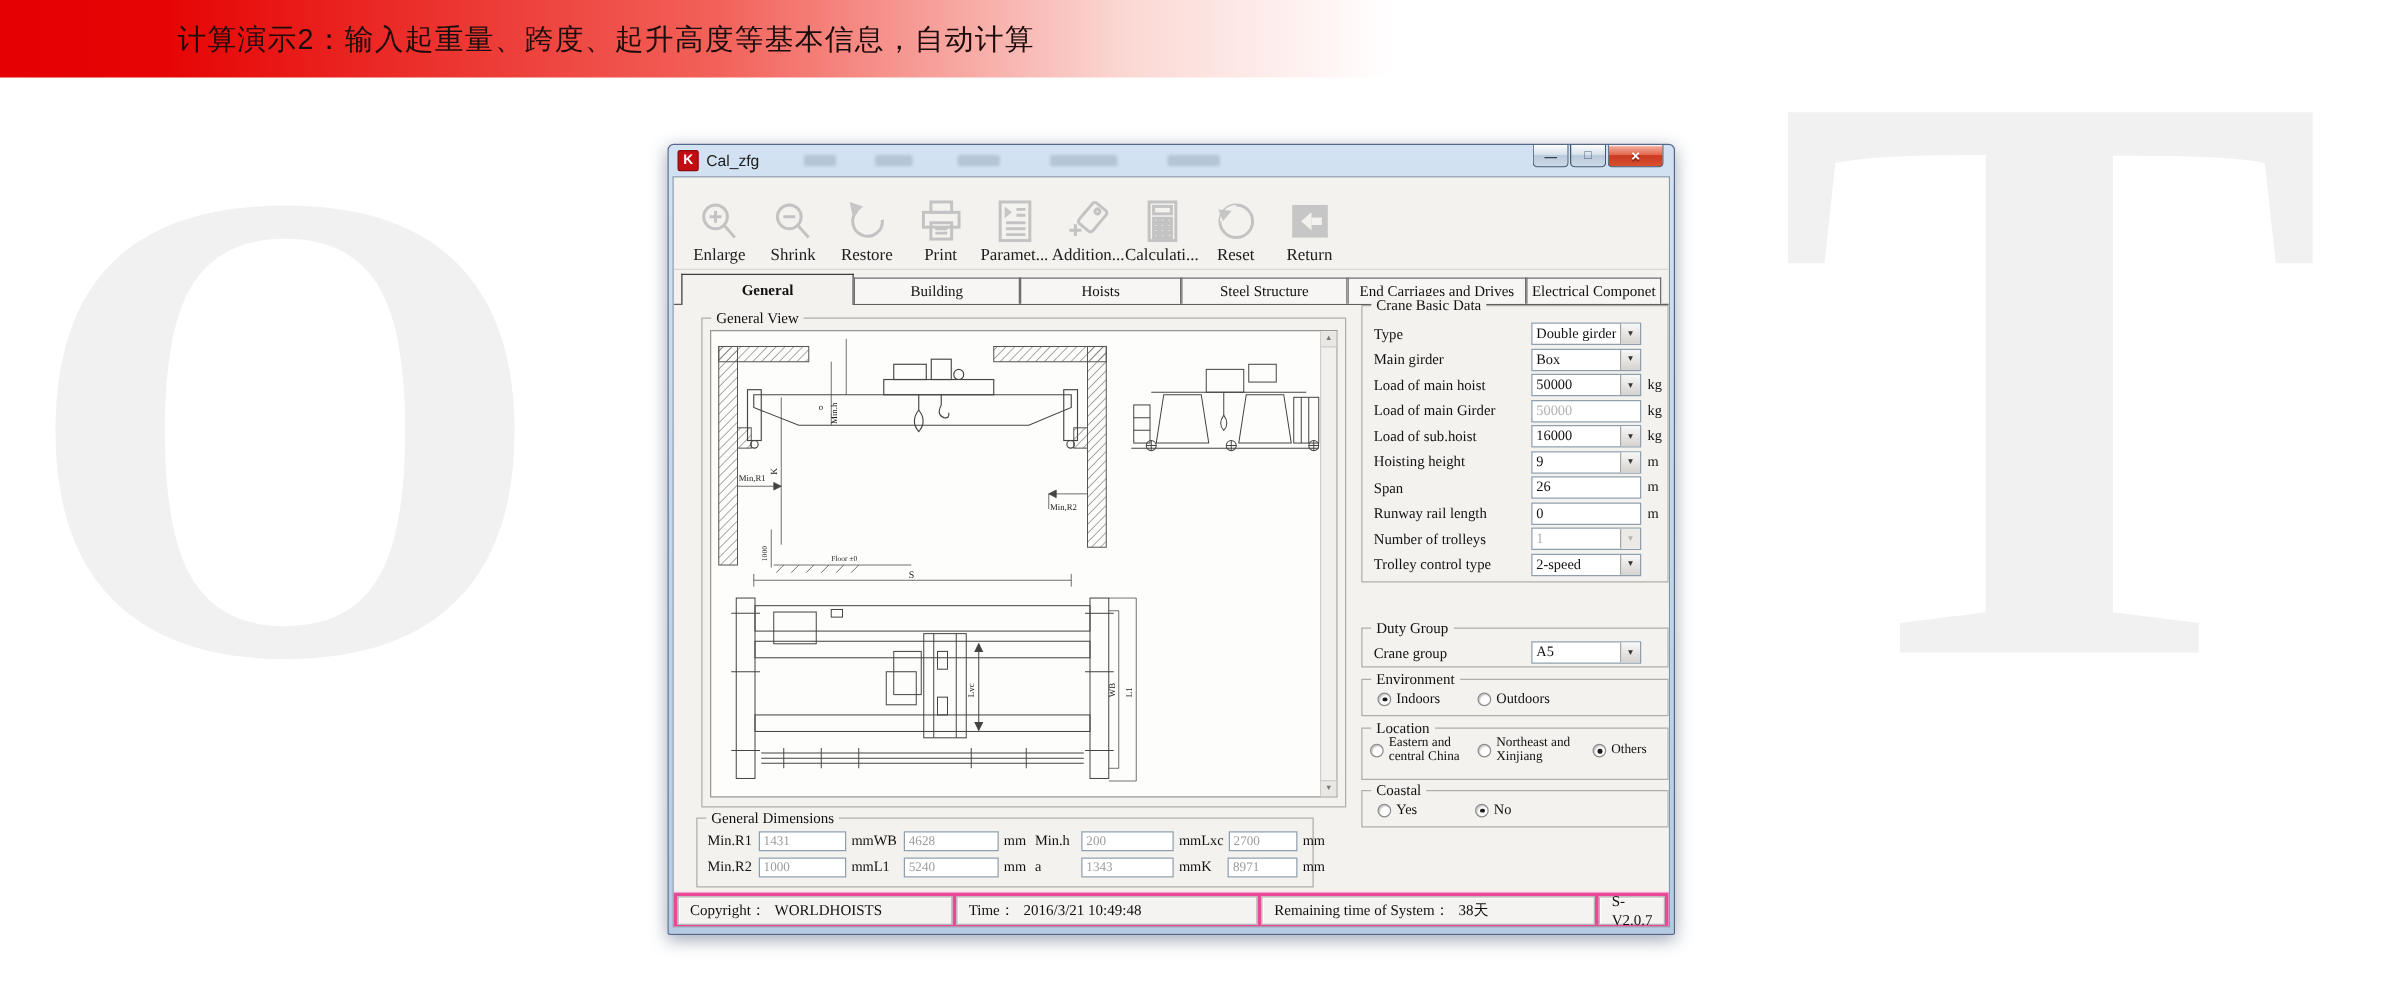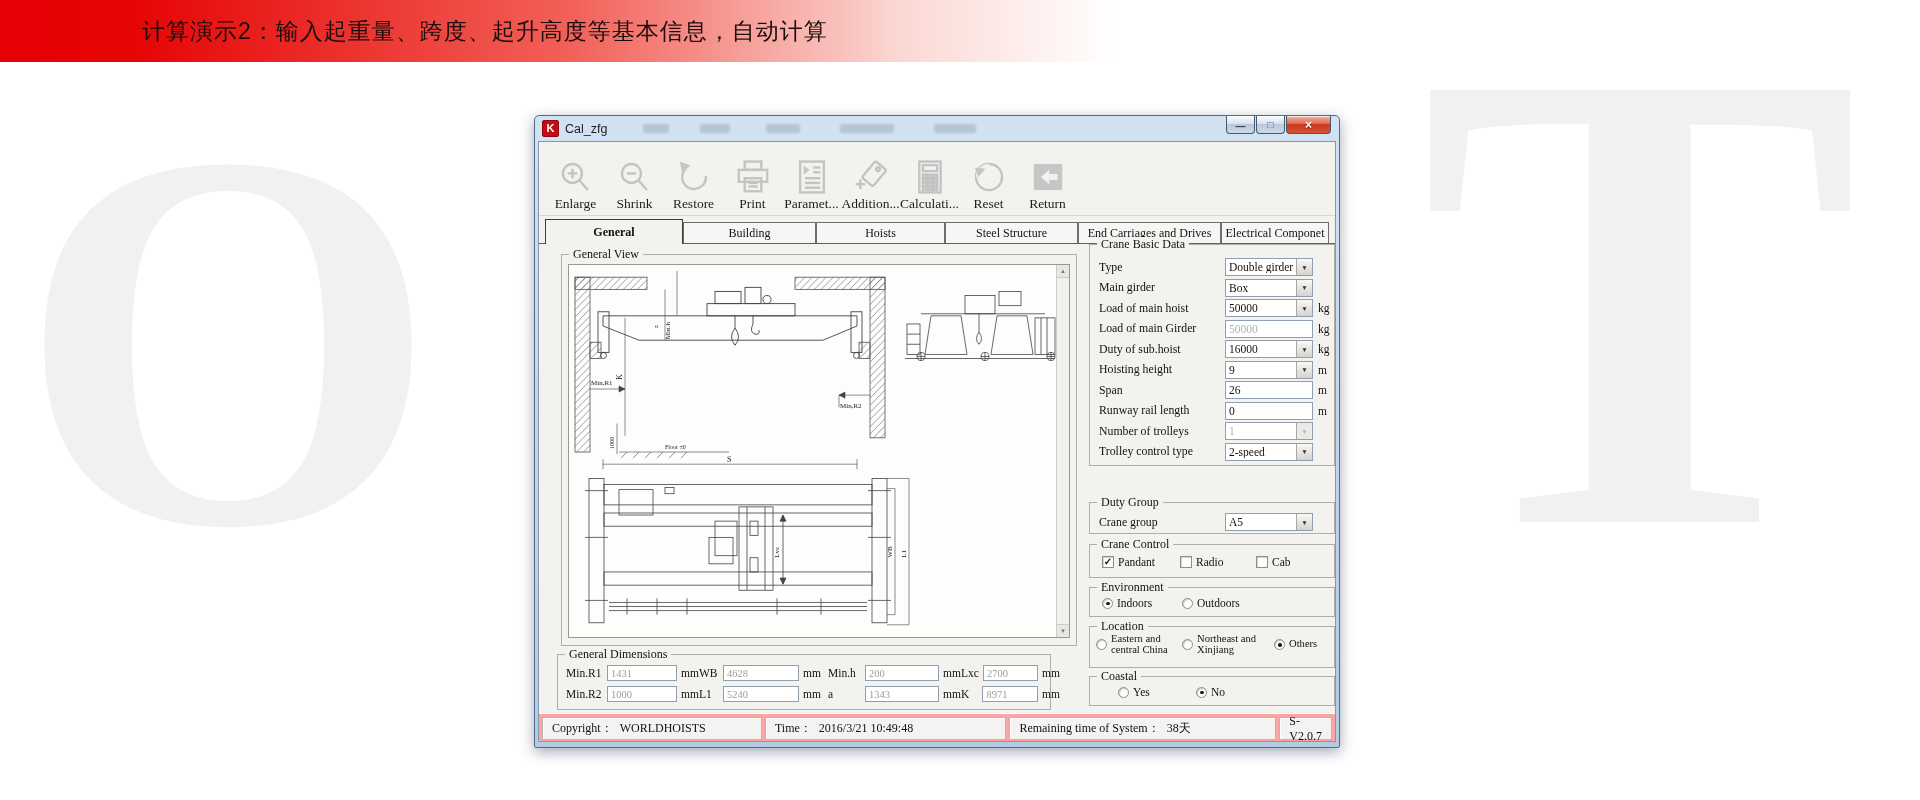--- a/index.html
+++ b/index.html
@@ -95,39 +95,39 @@
   .frow{display:flex;align-items:center;height:20.5px;padding-left:9px;}
   .flabel{width:126px;font-size:11.8px;color:#111;flex:none;}
   .fctrl{width:88px;flex:none;}
   .funit{margin-left:5px;font-size:11.5px;color:#111;}
 
   .gb-duty{margin-top:36px;height:32px;}
   .gb-duty .frow{padding-top:9px;}
   .gb-ccontrol{margin-top:10px;height:34px;}
   .gb-env{margin-top:9px;height:30px;}
   .gb-loc{margin-top:9px;height:42px;}
-  .gb-coastal{margin-top:8px;height:30px;padding-left:16px;}
+  .gb-coastal{margin-top:8px;height:30px;}
   .optrow{display:flex;align-items:center;padding:11px 4px 0 12px;}
   .opt{display:flex;align-items:center;gap:4px;font-size:11.5px;color:#111;}
   .gb-ccontrol .opt:nth-child(1){width:78px}.gb-ccontrol .opt:nth-child(2){width:76px}
   .gb-env .optrow{padding-top:9px}.gb-env .opt:nth-child(1){width:80px}
   .gb-loc .optrow{padding:7px 16px 0 6px;}
   .gb-loc .opt{font-size:10.6px;line-height:10.5px;}
   .gb-loc .opt:nth-child(1){width:86px}.gb-loc .opt:nth-child(2){width:92px}
   .gb-coastal .optrow{padding-top:9px}.gb-coastal .opt:nth-child(1){width:78px}
 
   .cb{width:12px;height:12px;box-sizing:border-box;background:#fff;border:1px solid #8c8c8c;
     box-shadow:inset 1px 1px 1px rgba(0,0,0,.18);font:bold 10px/10px "Liberation Serif",serif;
     text-align:center;color:#111;flex:none;}
   .radio{width:11px;height:11px;box-sizing:border-box;border-radius:50%;background:#fff;border:1px solid #8c8c8c;
     box-shadow:inset 1px 1px 1px rgba(0,0,0,.22);position:relative;flex:none;}
   .radio.sel::after{content:"";position:absolute;left:3px;top:3px;width:3.5px;height:3.5px;border-radius:50%;background:#1a1a1a;}
 
   
-  .sbar{display:flex;gap:3px;height:30px;box-sizing:border-box;padding:3px 3px;background:#fca5a5;border-top:1px solid #ffffff;}
+  .sbar{display:flex;gap:3px;height:30px;box-sizing:border-box;padding:3px 3px;background:#ec4899;border-top:1px solid #ffffff;}
   .scell{background:#f4f3f1;border:1px solid #b8b6b2;box-shadow:inset 1px 1px 0 #fff;
     display:flex;align-items:center;padding:0 9px;font-size:12px;color:#111;gap:7px;box-sizing:border-box;}
   .sc1{width:224px}.sc2{width:246px}.sc3{width:272px}.sc4{flex:1}
 
   
   .canvas svg text{font-family:"Liberation Serif",serif;fill:#222;}
 </style>
 </head>
 <body>
 
@@ -509,21 +509,21 @@
               <span class="funit">kg</span>
             </div>
             <div class="frow">
               <span class="flabel">Load of main Girder</span>
               <span class="tbox fctrl dis">
                   <input readonly="" value="50000" style="">
                 </span>
               <span class="funit">kg</span>
             </div>
             <div class="frow">
-              <span class="flabel">Duty of sub.hoist</span>
+              <span class="flabel">Load of sub.hoist</span>
               <span class="tbox fctrl">
                   <input value="16000" style="">
                   <span class="carrow">▼</span>
                 </span>
               <span class="funit">kg</span>
             </div>
             <div class="frow">
               <span class="flabel">Hoisting height</span>
               <span class="tbox fctrl">
                   <input value="9" style="">
@@ -567,37 +567,20 @@
             <span class="lg">Duty Group</span>
             <div class="frow">
               <span class="flabel">Crane group</span>
               <span class="tbox fctrl">
                   <input value="A5" style="">
                   <span class="carrow">▼</span>
                 </span>
             </div>
           </div>
 
-          <div class="gb gb-ccontrol">
-            <span class="lg">Crane Control</span>
-            <div class="optrow">
-              <label class="opt">
-                  <span class="cb">✓</span>
-                  <span>Pandant</span>
-                </label>
-              <label class="opt">
-                  <span class="cb"></span>
-                  <span>Radio</span>
-                </label>
-              <label class="opt">
-                  <span class="cb"></span>
-                  <span>Cab</span>
-                </label>
-            </div>
-          </div>
 
           <div class="gb gb-env">
             <span class="lg">Environment</span>
             <div class="optrow">
               <label class="opt">
                   <span class="radio sel"></span>
                   <span>Indoors</span>
                 </label>
               <label class="opt">
                   <span class="radio"></span>

